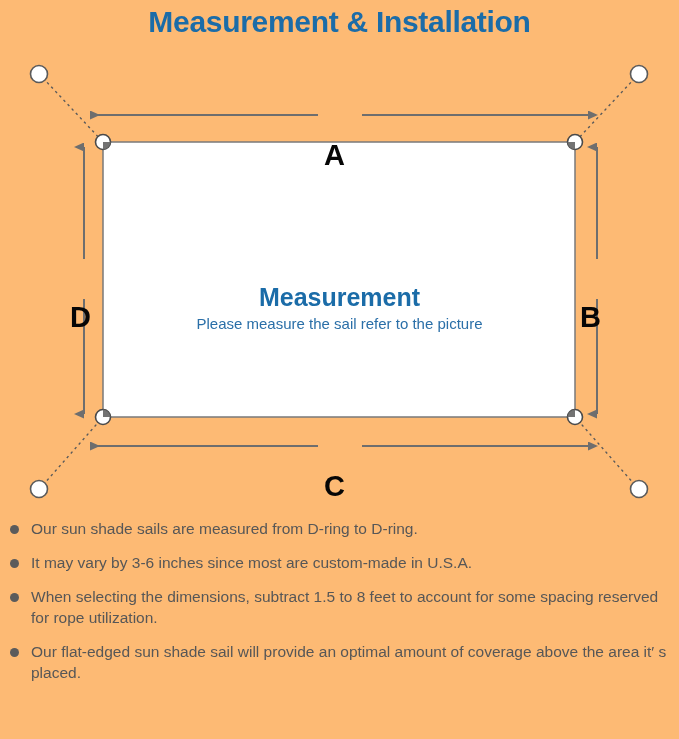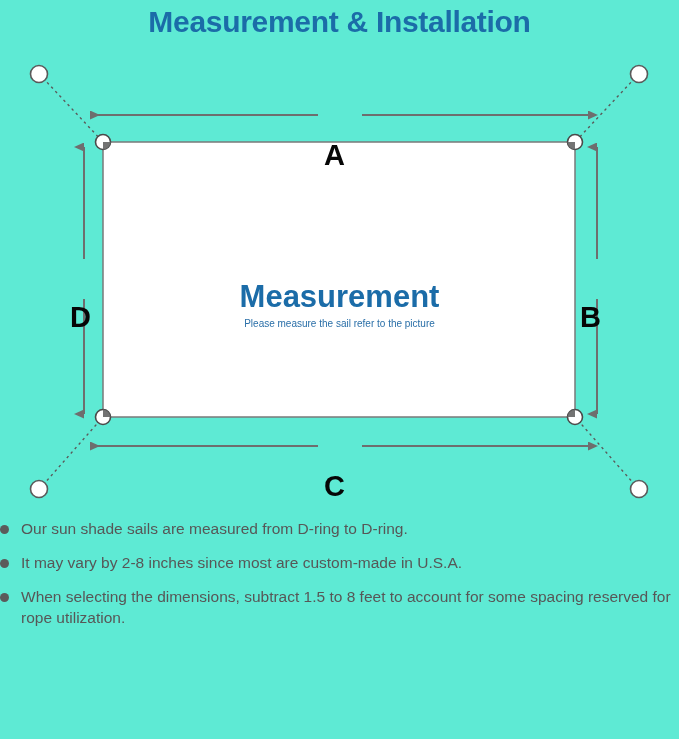--- a/index.html
+++ b/index.html
@@ -11,21 +11,21 @@
     width: 679px;
     height: 739px;
     font-family: "Liberation Sans", sans-serif;
     position: relative;
     overflow: hidden;
   }
   #page {
     position: relative;
     width: 679px;
     height: 739px;
-    background: #5eead4;
+    background: #fdba74;
   }
   .title {
     position: absolute;
     left: 0;
     top: 0;
     width: 679px;
     text-align: center;
     font-size: 30px;
     font-weight: bold;
     color: #1B6CA8;
@@ -46,28 +46,28 @@
   }
   .center-label {
     position: absolute;
     left: 0;
     top: 238px;
     width: 679px;
     text-align: center;
     pointer-events: none;
   }
   .center-title {
-    font-size: 31px;
+    font-size: 25px;
     font-weight: bold;
     color: #1B6CA8;
     line-height: 30px;
     white-space: nowrap;
   }
   .center-sub {
-    font-size: 10px;
+    font-size: 15px;
     color: #2A6FA8;
     line-height: 24px;
     white-space: nowrap;
   }
   .dim-letter {
     position: absolute;
     font-size: 29px;
     font-weight: bold;
     color: #060606;
     line-height: 29px;
@@ -82,20 +82,21 @@
     position: absolute;
     left: 0;
     top: 518px;
     width: 679px;
   }
   .note-item {
     position: relative;
     display: flex;
     align-items: flex-start;
     margin-bottom: 13px;
+    padding-left: 10px;
     padding-right: 8px;
   }
   .bullet {
     flex: 0 0 auto;
     width: 9px;
     height: 9px;
     border-radius: 50%;
     background: #5B5B5B;
     margin-top: 7px;
     margin-right: 12px;
@@ -194,21 +195,25 @@
     <span class="dim-letter" id="letter-d">D</span>
   </div>
 
   <div class="notes">
     <div class="note-item">
       <span class="bullet"></span>
       <span class="note-text">Our sun shade sails are measured from D-ring to D-ring.</span>
     </div>
     <div class="note-item">
       <span class="bullet"></span>
-      <span class="note-text">It may vary by 2-8 inches since most are custom-made in U.S.A.</span>
+      <span class="note-text">It may vary by 3-6 inches since most are custom-made in U.S.A.</span>
     </div>
     <div class="note-item">
       <span class="bullet"></span>
       <span class="note-text">When selecting the dimensions, subtract 1.5 to 8 feet to account for some spacing reserved for rope utilization.</span>
     </div>
+    <div class="note-item">
+      <span class="bullet"></span>
+      <span class="note-text">Our flat-edged sun shade sail will provide an optimal amount of coverage above the area it′ s placed.</span>
+    </div>
   </div>
 
 </div>
 
 </body></html>

